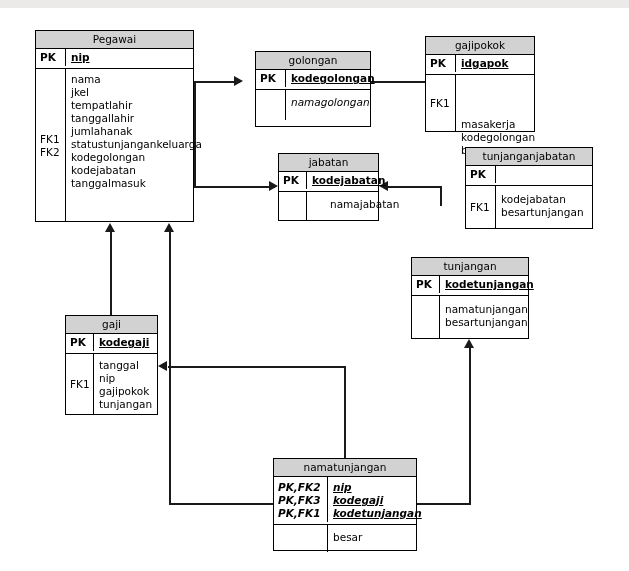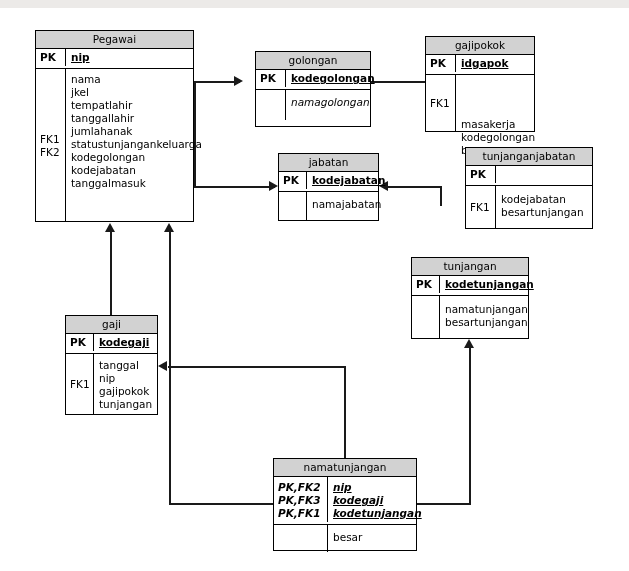--- a/index.html
+++ b/index.html
@@ -198,21 +198,21 @@
       </div>
     </div>
   </div>
 
   <div class="entity" style="left:278px; top:153px; width:101px; height:68px;">
     <div class="ent-title">jabatan</div>
     <div class="ent-section keyrow" style="height:19px;">
       <div class="keycol pk-label" style="width:28px;">PK</div>
       <div class="attrcol attr-pk">kodejabatan</div>
     </div>
-    <div class="ent-section" style="height:29px;">
+    <div class="ent-section" style="height:29px;gap:18px;">
       <div class="keycol" style="width:28px; height:100%;"></div>
       <div class="attrcol" style="padding-top:6px;">
         <div class="attr-line">namajabatan</div>
       </div>
     </div>
   </div>
 
   <div class="entity" style="left:440px; top:147px; width:128px; height:82px;margin-left:25px;">
     <div class="ent-title">tunjanganjabatan</div>
     <div class="ent-section keyrow" style="height:19px;">

